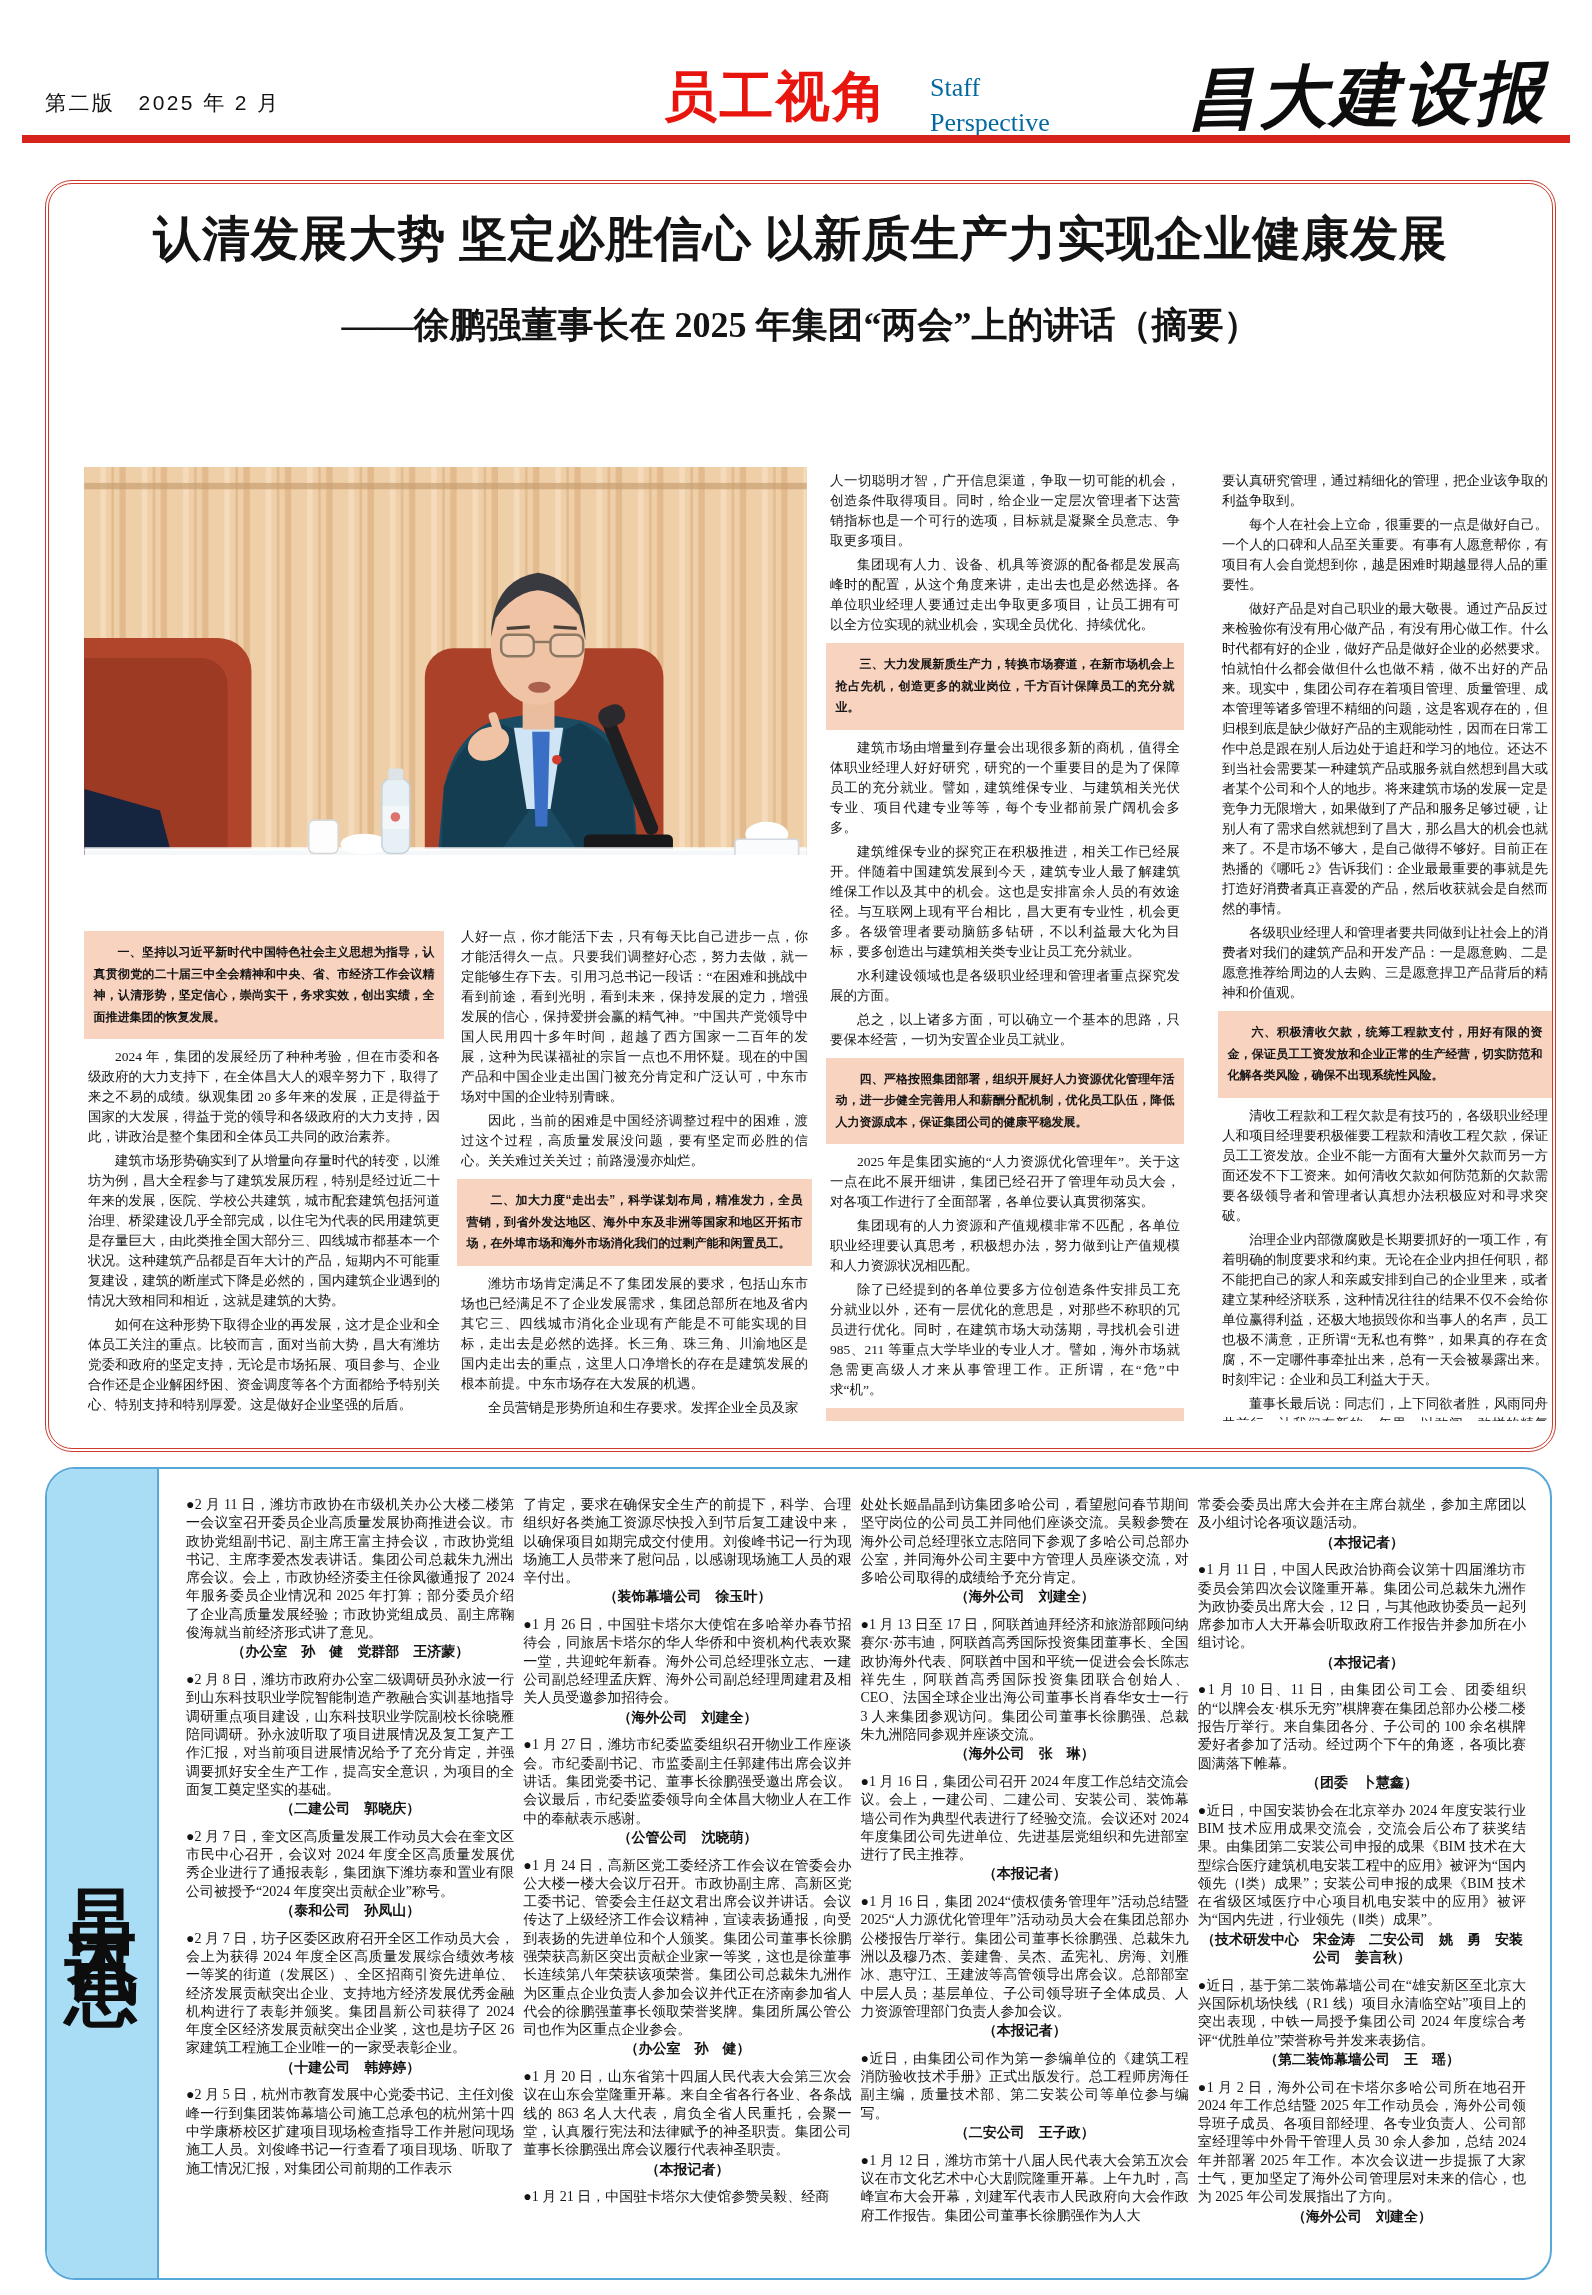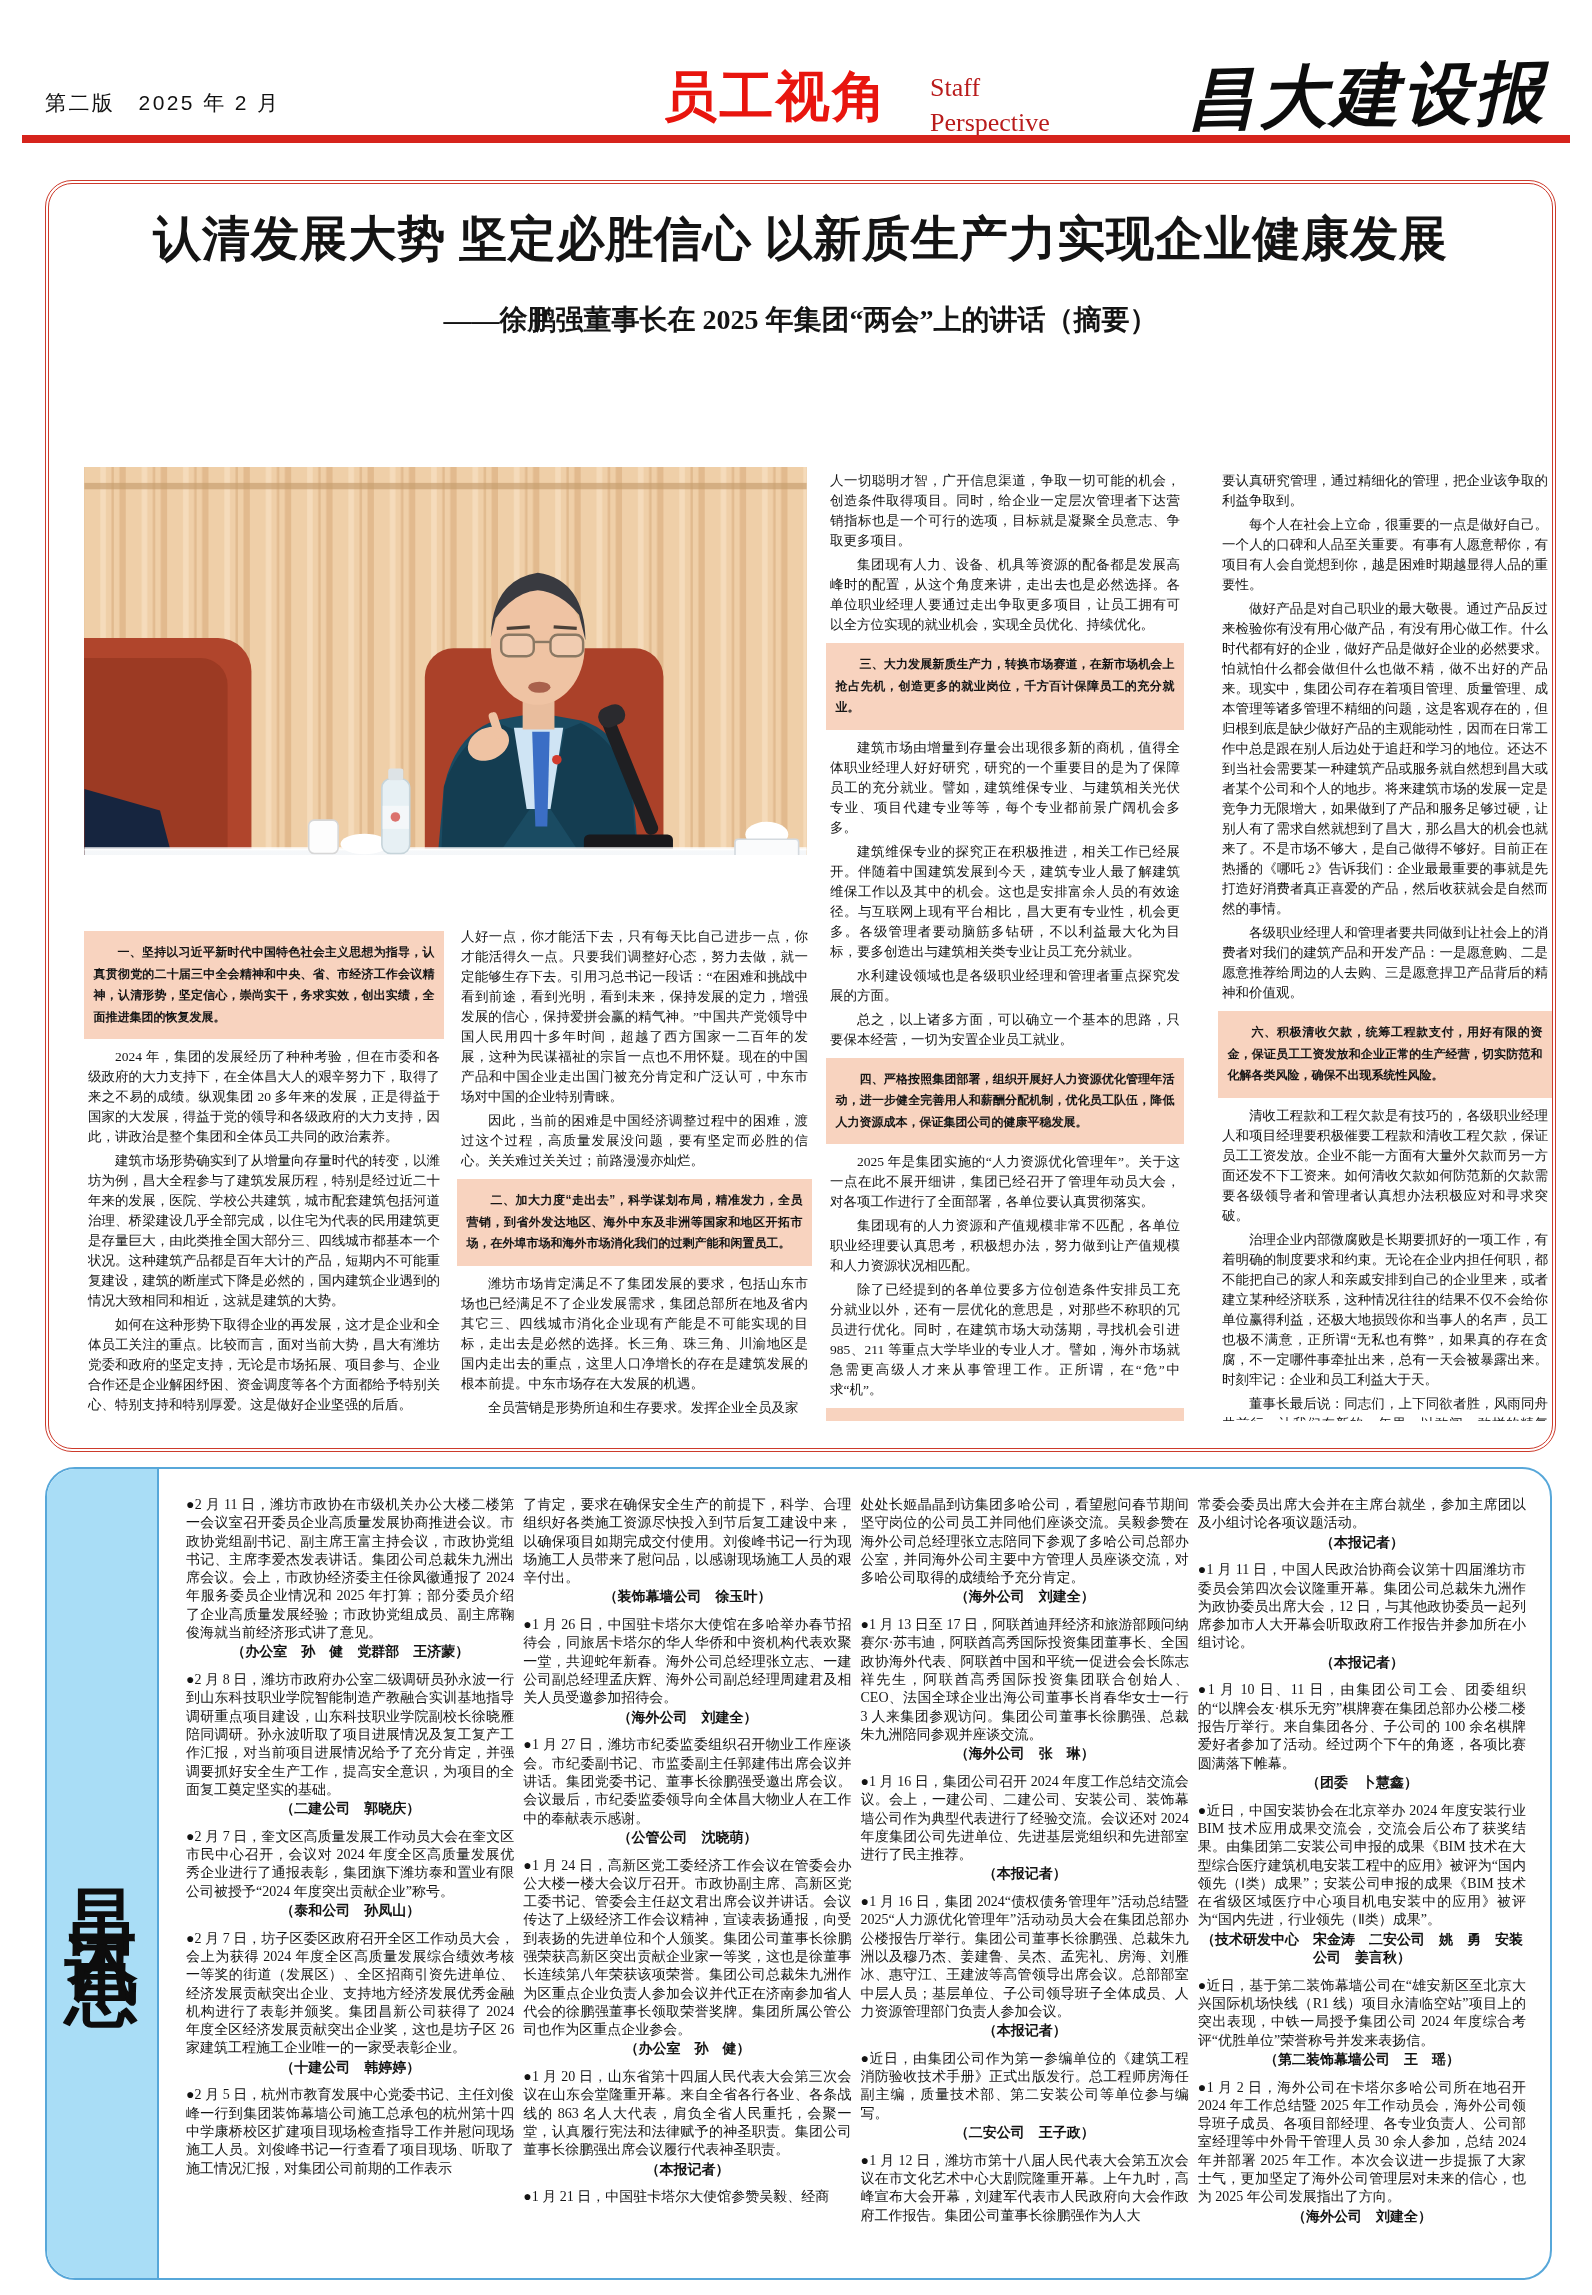--- a/index.html
+++ b/index.html
@@ -3,30 +3,30 @@
 <meta charset="utf-8">
 <style>
   html,body{margin:0;padding:0;background:#fff;}
   .page{position:relative;width:1592px;height:2295px;background:#ffffff;overflow:hidden;
         font-family:"Liberation Serif",serif;color:#141414;}
   
   .page-info{position:absolute;left:45px;top:89px;font-size:21px;letter-spacing:2.4px;
              font-family:"Liberation Sans",sans-serif;color:#111;}
   .sec-cn{position:absolute;left:663px;top:61px;font-size:54px;font-weight:900;color:#e8150e;
           font-family:Liberation Sans, sans-serif;letter-spacing:2.4px;}
-  .sec-en{position:absolute;left:930px;top:70px;color:#b91c1c;font-size:26px;line-height:35px;
+  .sec-en{position:absolute;left:930px;top:70px;color:#0369a1;font-size:26px;line-height:35px;
           font-family:"Liberation Serif",serif;}
   .masthead{position:absolute;right:45px;top:51px;font-size:68px;font-weight:900;font-style:italic;
             letter-spacing:4px;transform:rotate(-1.2deg);font-family:"DejaVu Serif",serif;color:#0d0d0d;}
   .red-rule{position:absolute;left:22px;right:22px;top:135px;height:8px;background:#d6231c;}
   
   .article{position:absolute;left:45px;top:180px;width:1503px;height:1264px;
            border:4px double #cd3a2b;border-radius:27px;}
   .article h1{margin:23px 32px 0;text-align:center;font-size:48px;font-weight:700;letter-spacing:0.8px;}
-  .article h2{margin:30px 0 0;text-align:center;font-size:28px;font-weight:700;}
+  .article h2{margin:30px 0 0;text-align:center;font-size:36px;font-weight:700;}
   .photo{position:absolute;left:35px;top:283px;width:723px;height:388px;overflow:hidden;background:#ecd0ab;}
   .acol{position:absolute;font-size:13.5px;line-height:20px;text-align:justify;overflow:hidden;}
   #acol0{left:35px;top:739px;width:360px;height:498px;}
   #acol1{left:408px;top:739px;width:355px;height:498px;}
   #acol2{left:777px;top:283px;width:358px;height:954px;}
   #acol3{left:1169px;top:283px;width:334px;height:954px;}
   .acol p{margin:4px;text-indent:2em;}
   .acol p.flush{text-indent:0;}
   .acol p.hl{background:#f8d3bf;padding:11px 9.6px;margin:8px 0;font-weight:700;
              font-family:"Liberation Sans",sans-serif;font-size:12px;line-height:21.5px;text-indent:2em;}

